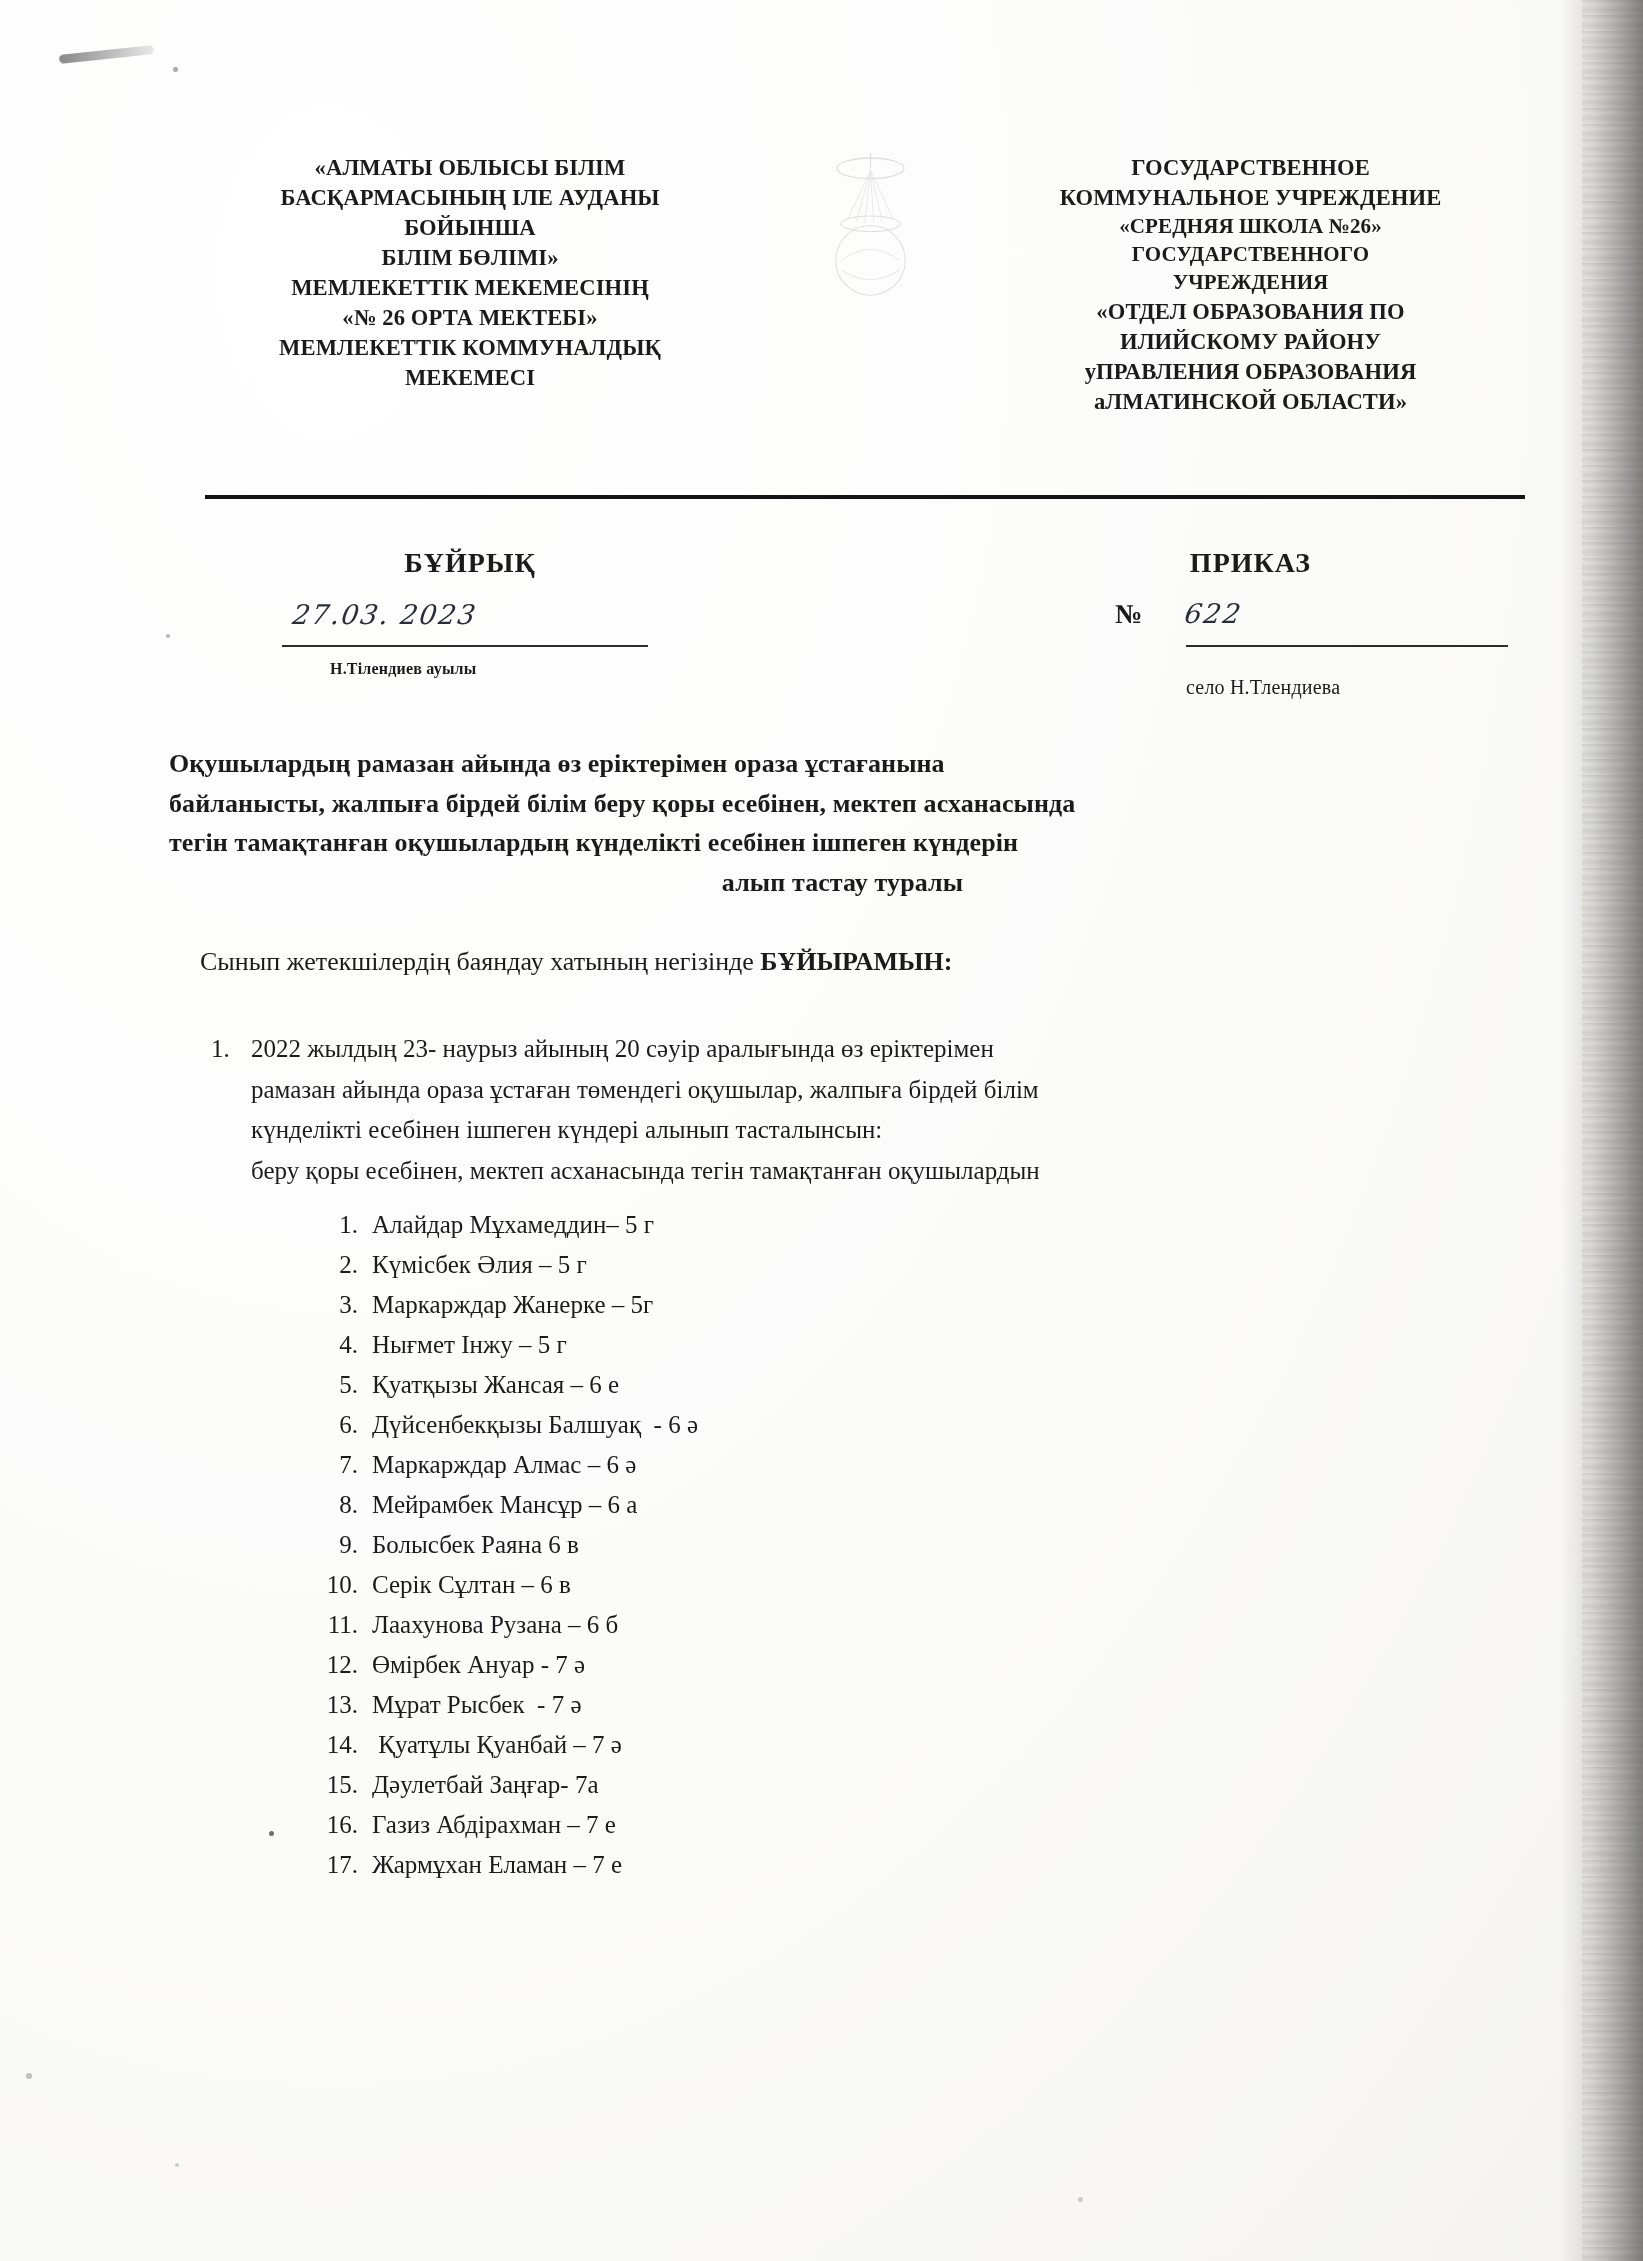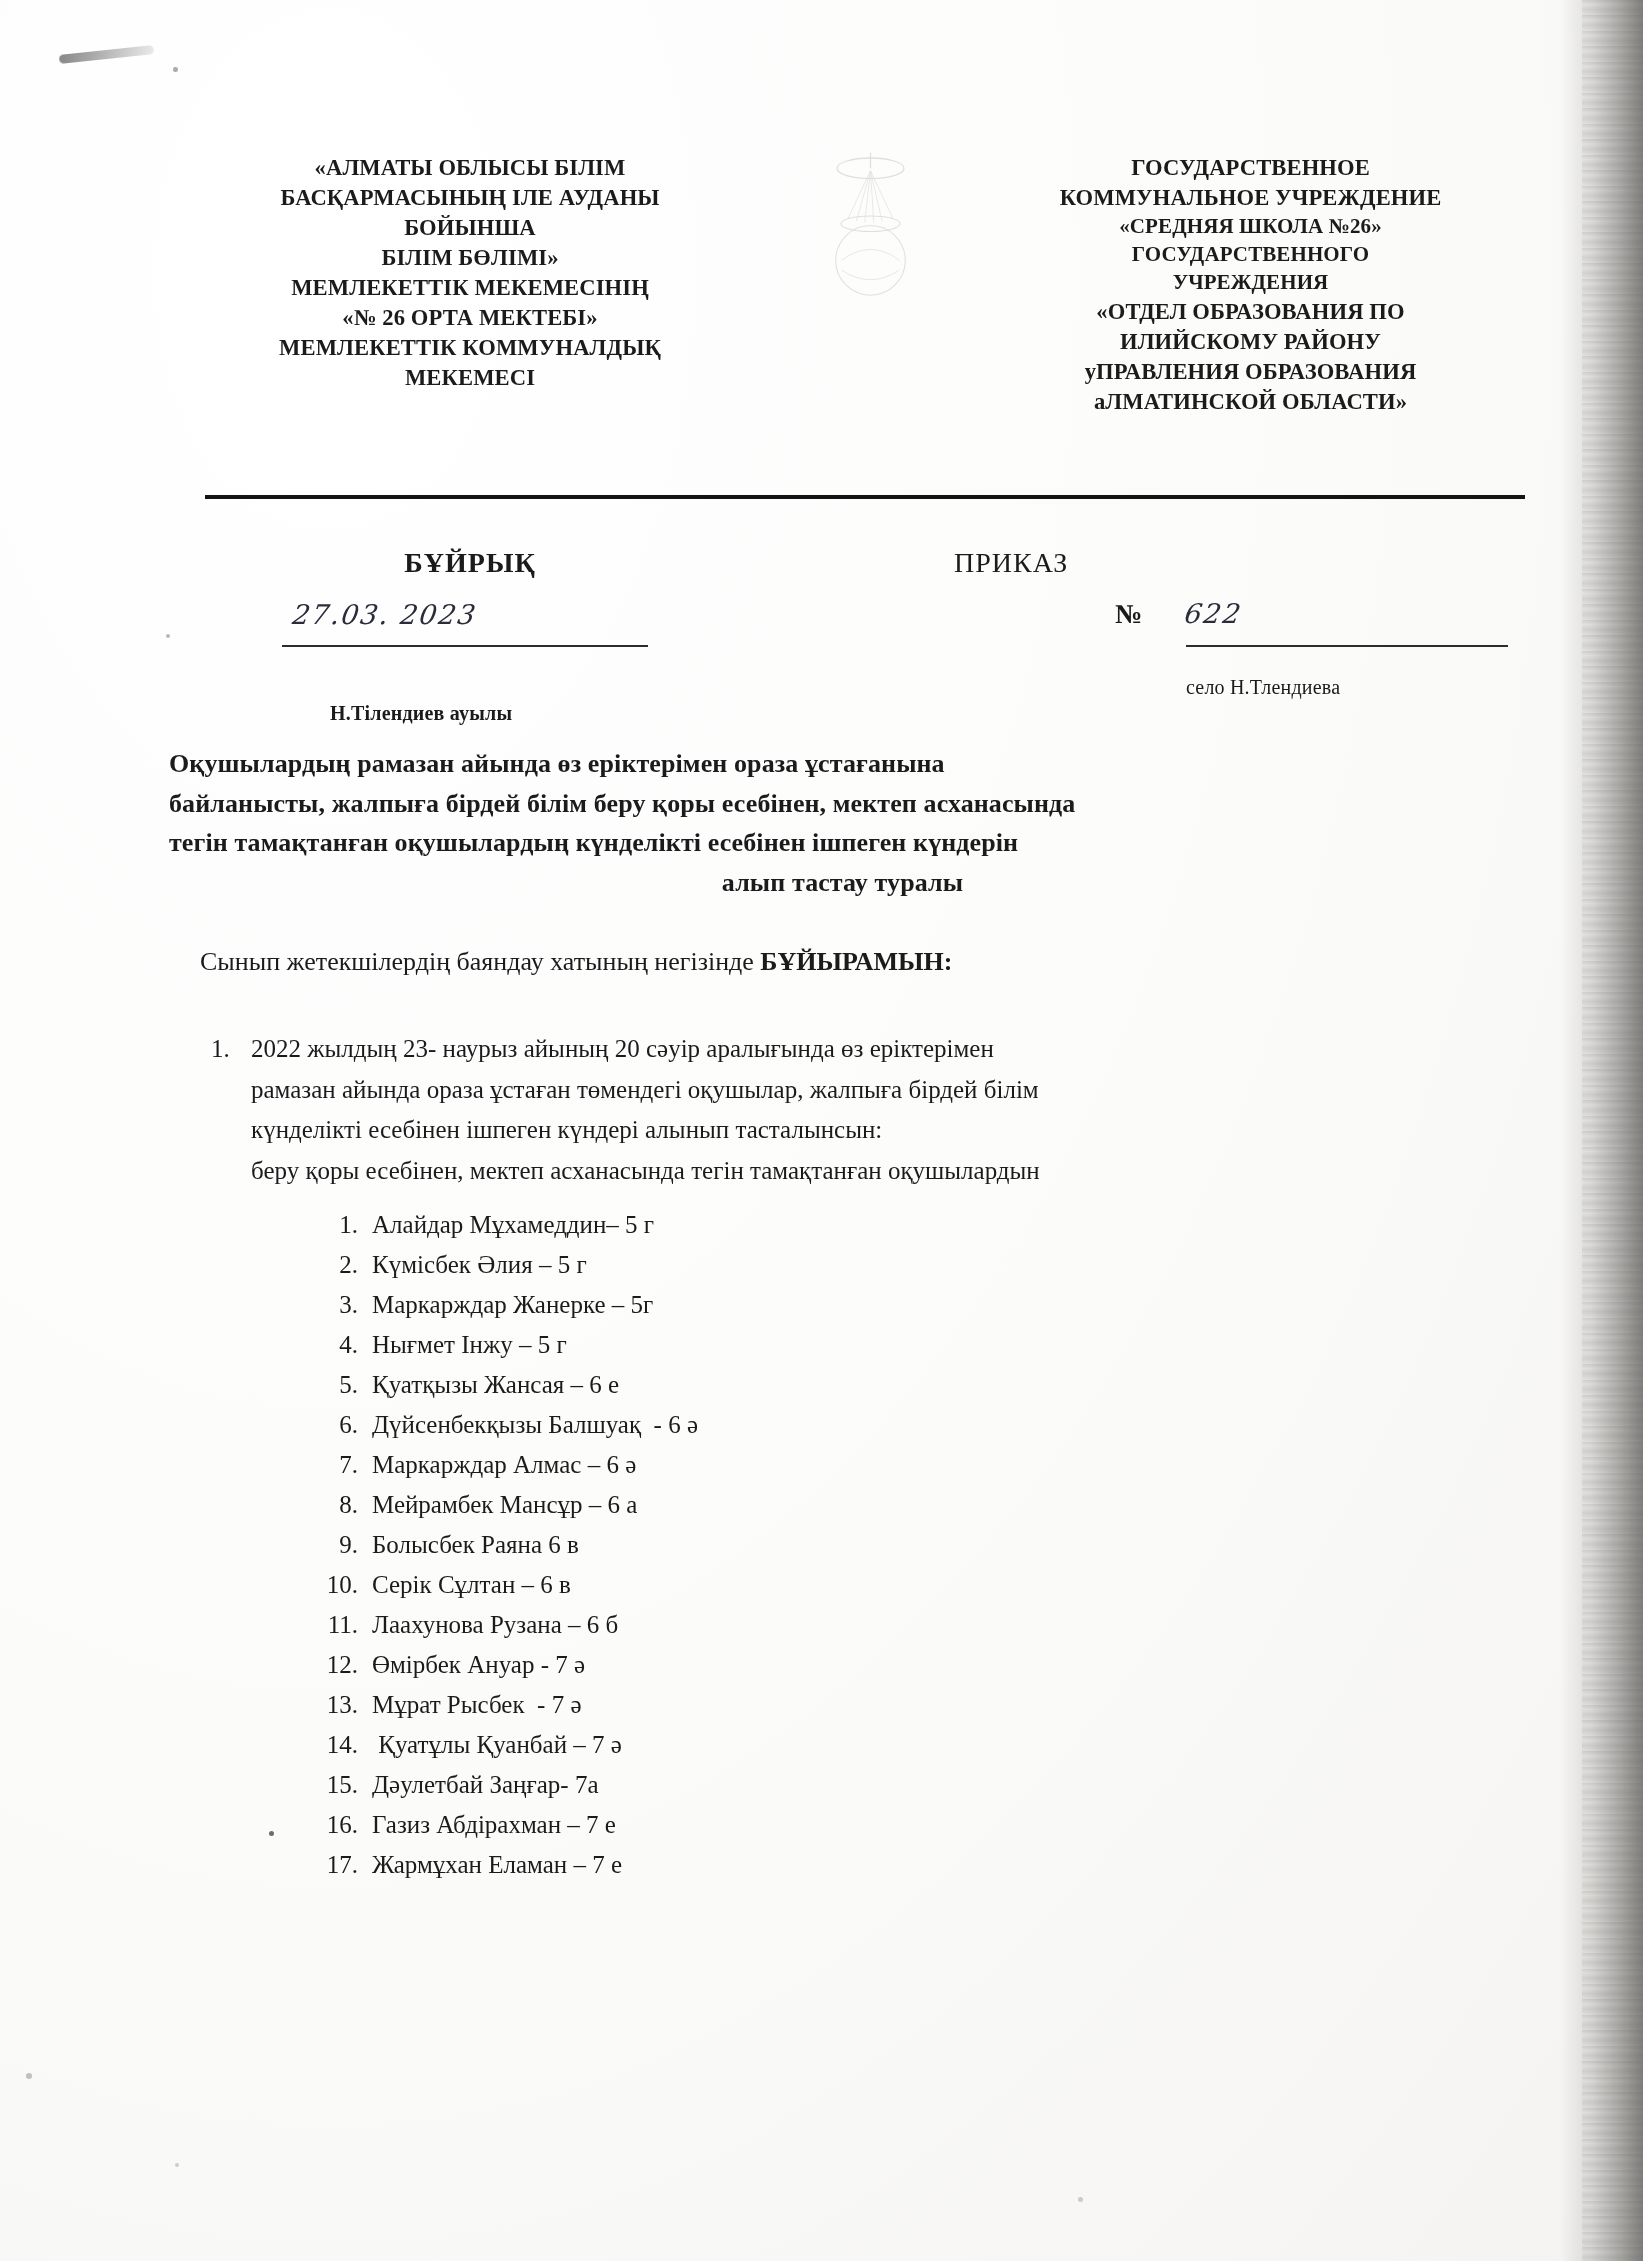--- a/index.html
+++ b/index.html
@@ -165,22 +165,22 @@
   }
   .order-kz {
     width: 554px;
     text-align: center;
     font-weight: bold;
     font-size: 28px;
     letter-spacing: 1px;
   }
   .order-ru {
     width: 593px;
-    text-align: left;
-    font-weight: normal;
+    text-align: center;
+    font-weight: bold;
     font-size: 28px;
     letter-spacing: 1px;
   }
 
   
   .date-block {
     position: absolute;
     left: 293px;
     top: 599px;
     width: 361px;
@@ -220,22 +220,22 @@
     left: 1186px;
     top: 645px;
     width: 322px;
     height: 1.9px;
     background: #2c2c2c;
   }
 
   .place-kz {
     position: absolute;
     left: 330px;
-    top: 702px;
-    font-size: 20px;
+    top: 660px;
+    font-size: 16px;
     font-weight: bold;
     letter-spacing: 0.2px;
   }
   .place-ru {
     position: absolute;
     left: 1186px;
     top: 676px;
     font-size: 20px;
     font-weight: normal;
     letter-spacing: 0.2px;

